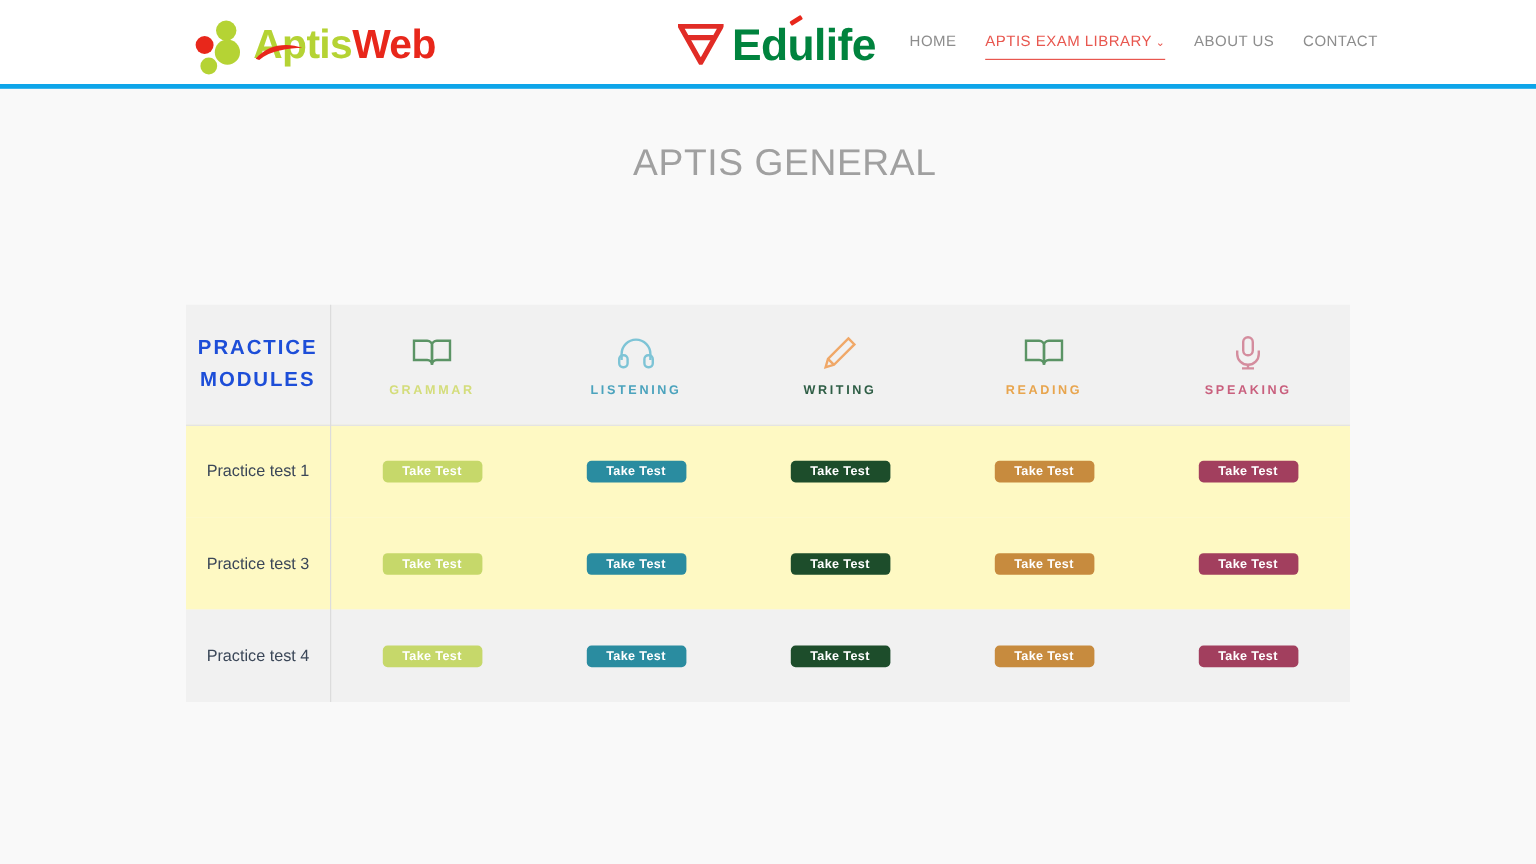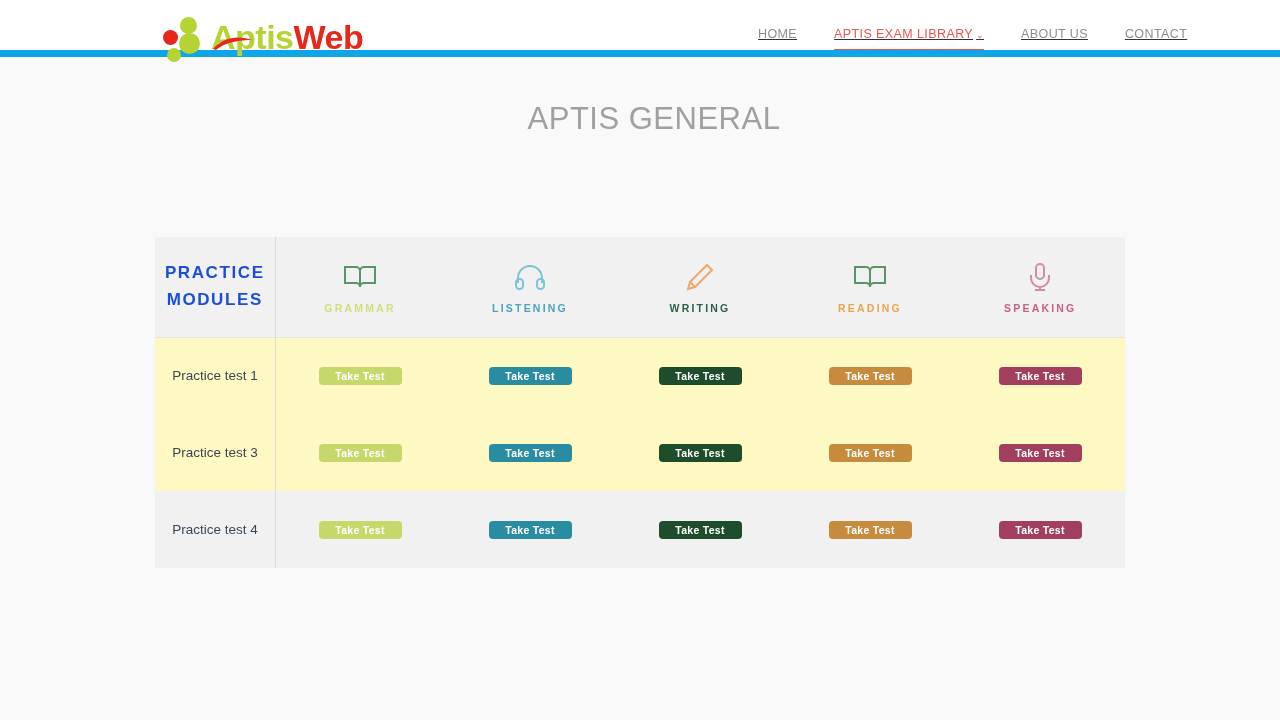--- a/index.html
+++ b/index.html
@@ -10,23 +10,23 @@
     overflow: hidden;
   }
   body {
     font-family: "Liberation Sans", sans-serif;
     background: #f9f9f9;
     color: #333;
   }
 
   
   .site-header {
-    height: 57px;
+    height: 74px;
     background: #ffffff;
-    border-bottom: 7px solid #0ea5e9;
+    border-bottom: 4px solid #0ea5e9;
     display: flex;
     align-items: center;
     position: relative;
   }
 
   
   .aptisweb-logo {
     position: absolute;
     left: 163px;
     top: 12px;
@@ -98,22 +98,21 @@
     border-radius: 1px;
   }
 
   
   .main-nav {
     position: absolute;
     left: 758px;
     top: 27px;
     display: flex;
     align-items: flex-start;
-    gap: 37px;
-    text-decoration: underline;
+    gap: 24px;
   }
   .nav-item {
     font-size: 12.5px;
     color: #8d8d8d;
     letter-spacing: 0.4px;
     text-decoration: none;
     white-space: nowrap;
     cursor: pointer;
     padding-bottom: 3px;
     display: inline-block;
@@ -232,20 +231,28 @@
       <i class="dot-g-bot"></i>
     </span>
     <span class="aw-wordmark">
       <span class="aw-aptis">Aptis</span><span class="aw-web">Web</span>
       <svg class="aw-swoosh" viewBox="0 0 40 16">
         <path d="M0 14 C10 2, 26 0, 39 5 C28 5, 12 7, 3 15 Z" fill="#e8271b"></path>
       </svg>
     </span>
   </div>
 
+  <div class="edulife-logo">
+    <svg class="ed-mark" viewBox="0 0 40 36">
+      <path d="M2 2 L38 2 L20 34 Z" fill="none" stroke="#e12c26" stroke-width="4.5"></path>
+      <path d="M8 12 L31 12" stroke="#e12c26" stroke-width="4.5"></path>
+    </svg>
+    <span class="ed-word">Edulife</span>
+    <span class="ed-accent"></span>
+  </div>
 
   <nav class="main-nav">
     <a class="nav-item" href="#"><span>HOME</span></a>
     <a class="nav-item active" href="#"><span>APTIS EXAM LIBRARY</span><span class="nav-caret">⌄</span></a>
     <a class="nav-item" href="#"><span>ABOUT US</span></a>
     <a class="nav-item" href="#"><span>CONTACT</span></a>
   </nav>
 </header>
 
 <main>

